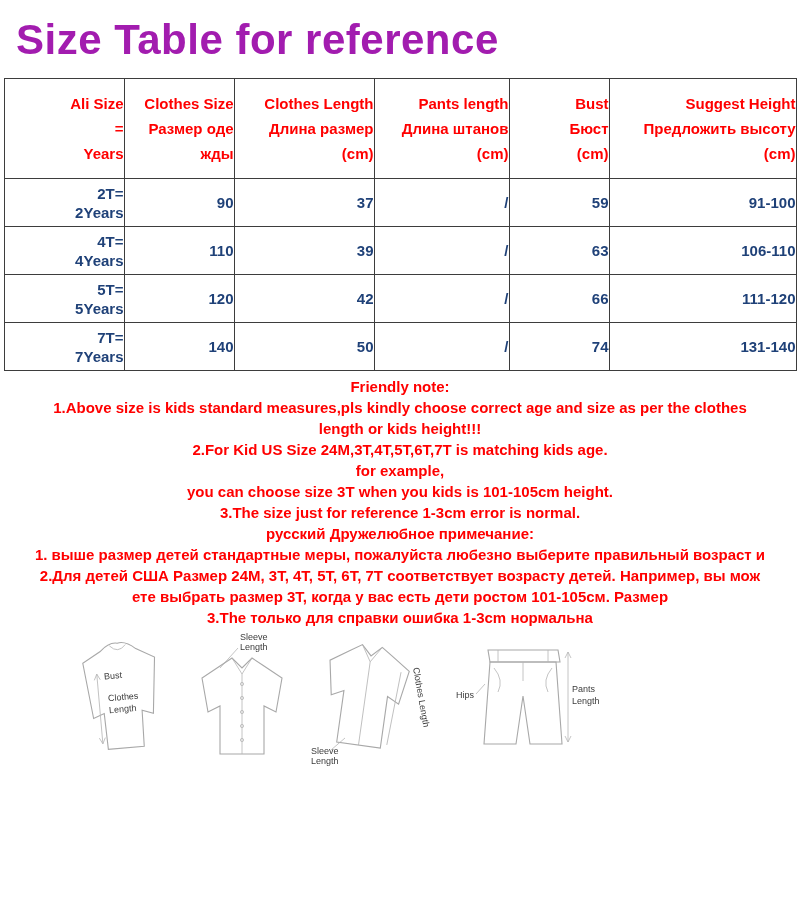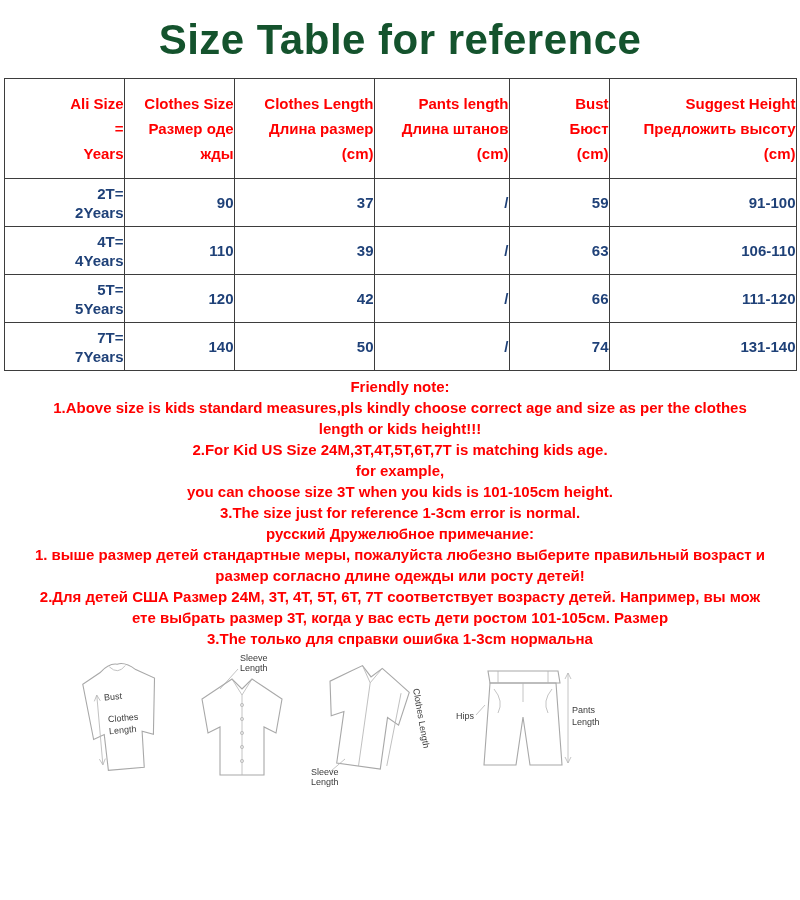--- a/index.html
+++ b/index.html
@@ -4,25 +4,24 @@
 <style>
   * { box-sizing: border-box; }
   html,body { margin:0; padding:0; background:#ffffff; }
   body {
     width:800px; height:900px; overflow:hidden;
     font-family:"Liberation Sans", sans-serif;
   }
   .page { position:relative; width:800px; height:900px; background:#fff; }
 
   .title {
-    margin:16px 0 14px 0;
-    text-align:center;
+    margin:16px 0 14px 16px;
     font-size:42px;
     font-weight:bold;
-    color:#14532d;
+    color:#a21caf;
     letter-spacing:0.5px;
   }
 
   table.size-table {
     border-collapse:collapse;
     table-layout:fixed;
     width:792px;
     margin:0 auto;
   }
   .size-table th, .size-table td {
@@ -181,21 +180,20 @@
   <div class="notes" id="notes">
       <div class="note-line">Friendly note:</div>
       <div class="note-line">1.Above size is kids standard measures,pls kindly choose correct age and size as per the clothes</div>
       <div class="note-line">length or kids height!!!</div>
       <div class="note-line">2.For Kid US Size 24M,3T,4T,5T,6T,7T is matching kids age.</div>
       <div class="note-line">for example,</div>
       <div class="note-line">you can choose size 3T when you kids is 101-105cm height.</div>
       <div class="note-line">3.The size just for reference 1-3cm error is normal.</div>
       <div class="note-line">русский Дружелюбное примечание:</div>
       <div class="note-line">1. выше размер детей стандартные меры, пожалуйста любезно выберите правильный возраст и</div>
-      <div class="note-line">размер согласно длине одежды или росту детей!</div>
       <div class="note-line">2.Для детей США Размер 24M, 3T, 4T, 5T, 6T, 7T соответствует возрасту детей. Например, вы мож</div>
       <div class="note-line">ете выбрать размер 3T, когда у вас есть дети ростом 101-105см. Размер</div>
       <div class="note-line">3.The только для справки ошибка 1-3cm нормальна</div>
     </div>
 
   <div class="diagrams">
 
     <svg class="diag-tee" width="100" height="125" viewBox="0 0 100 125">
       <path class="sketch" d="M32,14 Q42,5 50,7 Q58,5 68,14 L86,24 L80,80 L69,76 L68,112 L32,112 L31,76 L20,80 L14,24 Z"></path>
       <path class="thin" d="M42,9 Q50,18 58,9"></path>

